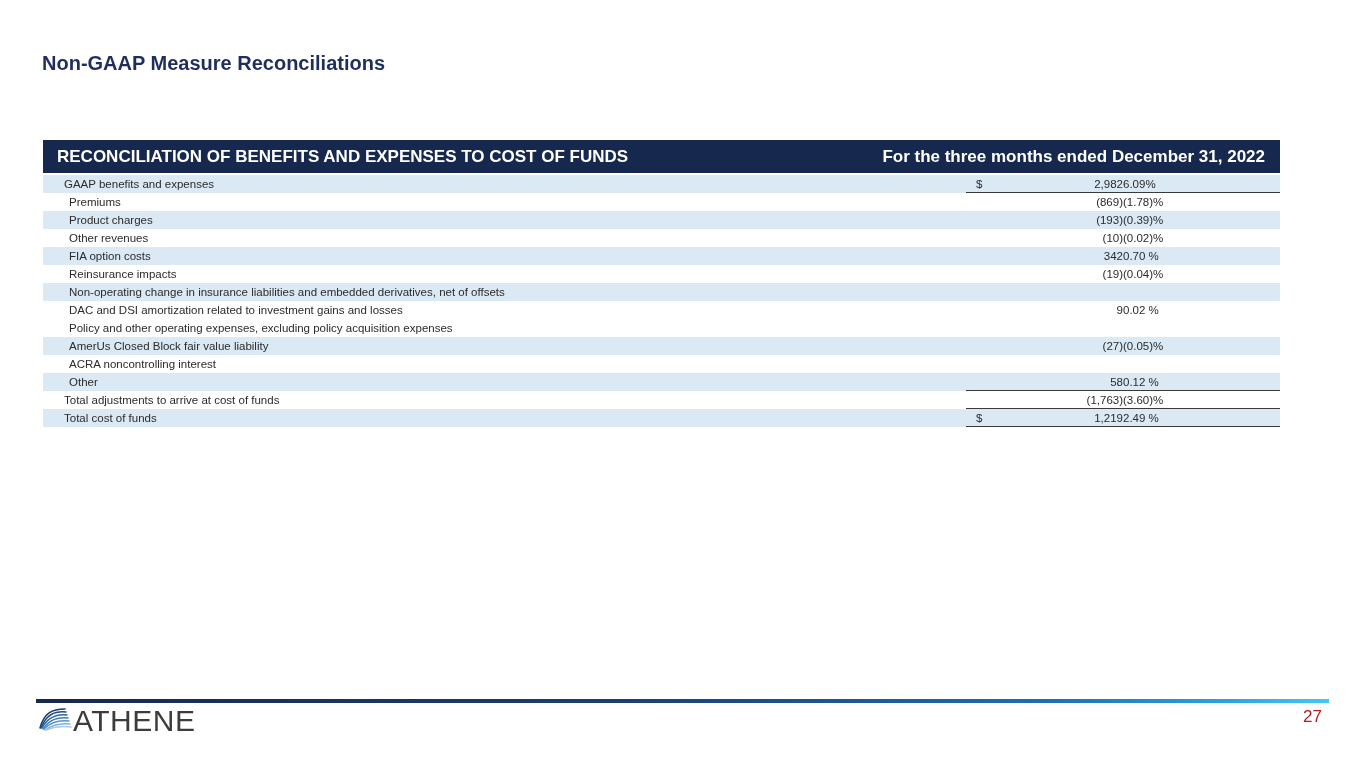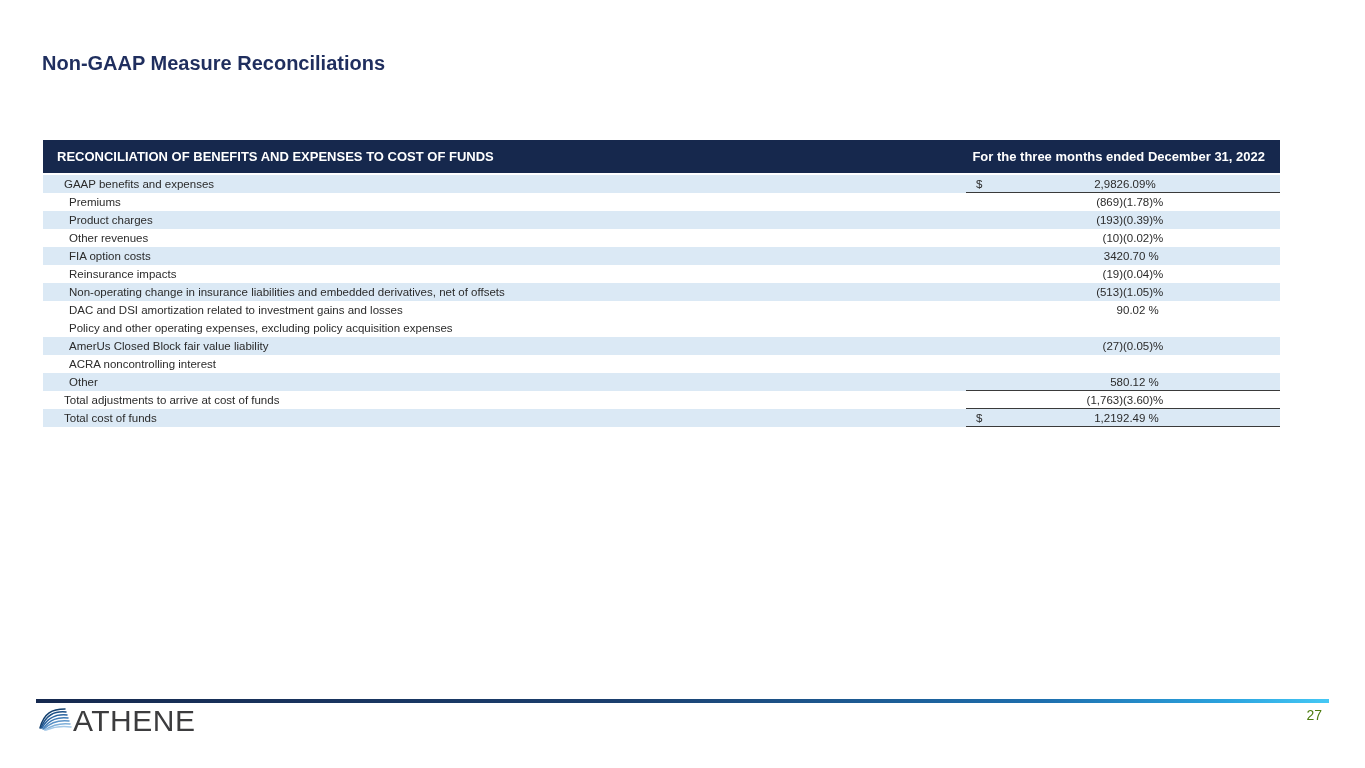--- a/index.html
+++ b/index.html
@@ -4,21 +4,21 @@
 <style>
   * { margin:0; padding:0; box-sizing:border-box; }
   html,body { width:1365px; height:768px; background:#ffffff;
               font-family:"Liberation Sans", sans-serif; overflow:hidden; position:relative; }
 
   .title { position:absolute; left:42px; top:52px; font-size:20px; font-weight:700;
            color:#1F2E5E; letter-spacing:0px; }
 
   .recon-table { position:absolute; left:43px; top:140px; width:1237px; }
 
-  .thead { background:#16284D; color:#ffffff; font-weight:700; font-size:13px;
+  .thead { background:#16284D; color:#ffffff; font-weight:700; font-size:17px;
            display:flex; justify-content:space-between; align-items:center;
            height:33px; padding:0 15px 0 14px; margin-bottom:2px; }
 
   .row { display:flex; height:18px; align-items:center; font-size:11.5px; color:#2B2B2B; }
   .row.shade { background:#DBE9F5; }
   .label { flex:1; white-space:nowrap; }
   .indent1 .label { padding-left:21px; }
   .indent2 .label { padding-left:26px; }
 
   .nums { width:314px; height:100%; display:flex; align-items:center; }
@@ -27,21 +27,21 @@
   .amount { width:133px; text-align:right; }
   .pct    { flex:1; text-align:left; padding-right:18px; white-space:pre; }
 
   .footline { position:absolute; left:36px; top:699px; width:1293px; height:4px;
               background:linear-gradient(to right,#16294F 0%,#1B3F6E 45%,#1E6FAE 78%,#2BA3DE 92%,#45C8F5 100%); }
 
   .logo { position:absolute; left:38px; top:704px; display:flex; align-items:center; }
   .logo-text { font-size:30px; font-weight:400; color:#3C3C3E; letter-spacing:0.5px; }
   .logo-icon { margin-right:1px; margin-top:2px; }
 
-  .pageno { position:absolute; right:43px; top:707px; font-size:14px; color:#4d7c0f; }
+  .pageno { position:absolute; right:43px; top:707px; font-size:17px; color:#b91c1c; }
 </style>
 </head>
 <body>
 
 <div class="title">Non-GAAP Measure Reconciliations</div>
 
 <div class="recon-table">
   <div class="thead">
     <span>RECONCILIATION OF BENEFITS AND EXPENSES TO COST OF FUNDS</span>
     <span>For the three months ended December 31, 2022</span>
@@ -90,25 +90,20 @@
       <div class="row indent2">
         <div class="label">Reinsurance impacts</div>
         <div class="nums">
           <span class="dollar"></span>
           <span class="amount">(19)</span>
           <span class="pct">(0.04)%</span>
         </div>
       </div>
       <div class="row indent2 shade">
         <div class="label">Non-operating change in insurance liabilities and embedded derivatives, net of offsets</div>
-        <div class="nums">
-          <span class="dollar"></span>
-          <span class="amount">(513)</span>
-          <span class="pct">(1.05)%</span>
-        </div>
       </div>
       <div class="row indent2">
         <div class="label">DAC and DSI amortization related to investment gains and losses</div>
         <div class="nums">
           <span class="dollar"></span>
           <span class="amount">9</span>
           <span class="pct">0.02 %</span>
         </div>
       </div>
       <div class="row indent2">

